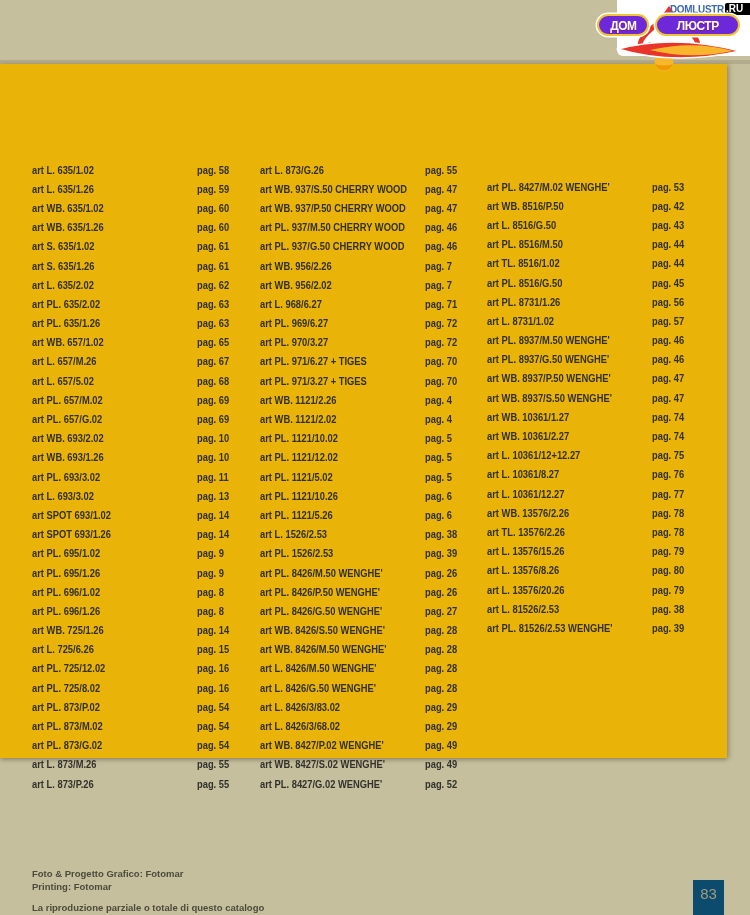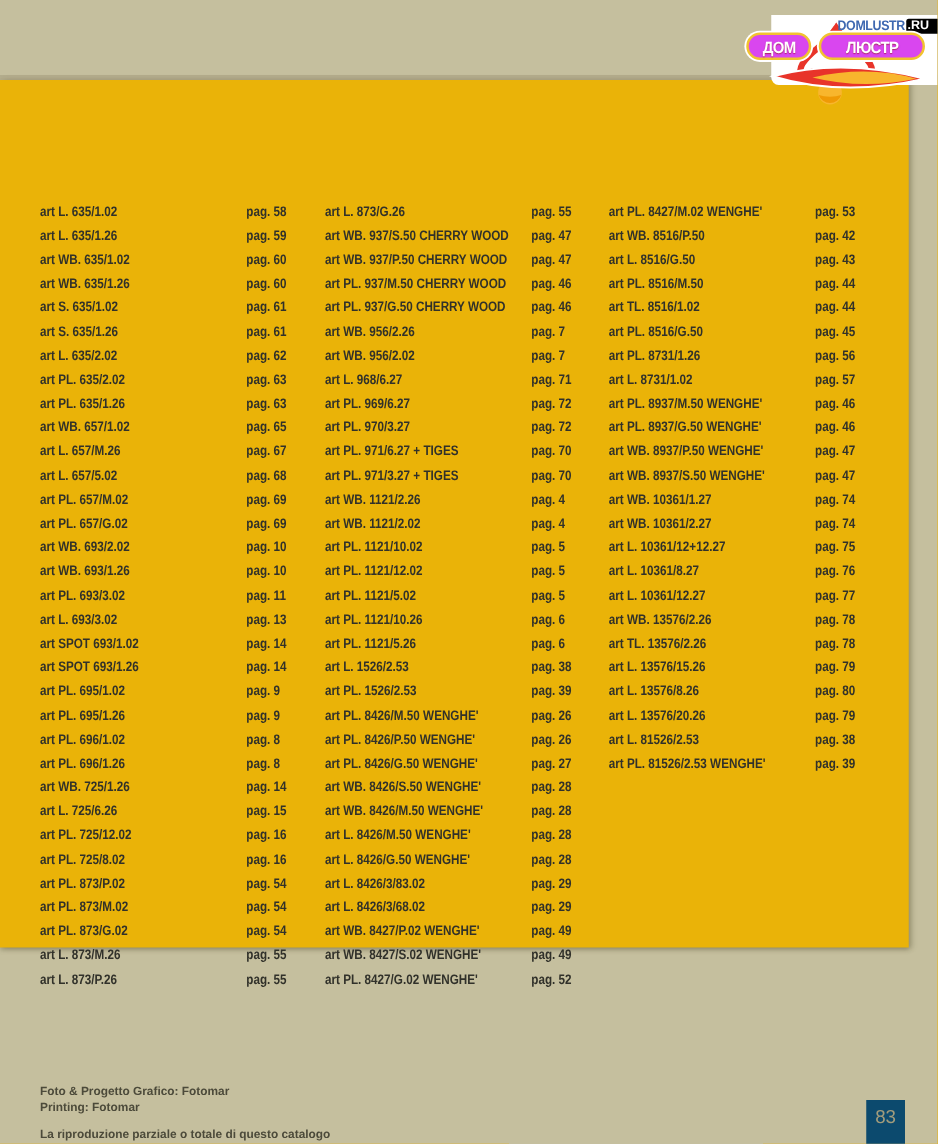--- a/index.html
+++ b/index.html
@@ -16,21 +16,21 @@
   
   .sheet{
     position:absolute;left:0;top:64px;width:727px;height:694px;
     background:#eab308;
     box-shadow:0 2px 4px rgba(95,90,60,.45), 3px 0 4px rgba(95,90,60,.25);
   }
   
   .col{position:absolute;top:96px;}
   #col-0{left:32px;}
   #col-1{left:260px;}
-  #col-2{left:487px;}
+  #col-2{left:487px;margin-top:17px;}
   .row{height:19.2px;display:flex;align-items:center;}
   .art{width:165px;overflow:visible;}
   .art,.pag{
     font-size:11px;font-weight:700;color:#31312a;white-space:nowrap;
   }
   .cond{display:inline-block;transform:scaleX(0.85);transform-origin:0 50%;white-space:nowrap;}
   
   .footer-text{
     position:absolute;left:32px;color:#4c4a3a;font-size:9.5px;font-weight:700;
     line-height:12.5px;white-space:pre-line;margin-top:36px;
@@ -38,35 +38,35 @@
   #credits{top:832px;}
   #notice-it{top:866px;}
   #notice-en{top:898px;padding-left:48px;}
   
   .page-num-box{
     position:absolute;left:693px;top:880px;width:31px;height:43px;background:#0c4a6e;
     display:flex;align-items:flex-start;justify-content:center;
   }
   .page-num-box span{color:#a29c7c;font-size:15px;font-weight:400;margin-top:5px;}
   
-  .logo{position:absolute;left:596px;top:12px;width:154px;height:80px;}
+  .logo{position:absolute;left:596px;top:0;width:154px;height:80px;}
   .logo-plate{position:absolute;left:21px;top:0;width:133px;height:56px;background:#ffffff;border-radius:0 0 0 6px;}
   .site-banner{
     position:absolute;left:68px;top:2px;height:13px;display:flex;align-items:center;
   }
   .site-banner .site-name{
     color:#3e68b1;font-size:11px;font-weight:700;letter-spacing:-0.3px;
     display:inline-block;transform:scaleX(0.9);transform-origin:100% 50%;
   }
   .site-banner .site-tld{
     background:#000000;color:#ffffff;font-size:10px;font-weight:700;
     padding:0 16px 1px 1px;border-radius:2px;margin-left:1px;
   }
   .pill{
-    position:absolute;background:#d946ef;border:2px solid #f2c230;border-radius:12px;
+    position:absolute;background:#6d28d9;border:2px solid #f2c230;border-radius:12px;
     box-shadow:0 0 0 1.5px #ffffff;
     display:flex;align-items:center;justify-content:center;
   }
   .pill span{
     color:#ffffff;font-weight:700;font-size:13px;letter-spacing:-0.5px;
     display:inline-block;transform:scaleX(0.92);
     text-shadow:0 1px 1px rgba(140,20,10,.6);
   }
   #pill-left{left:1px;top:14px;width:48px;height:18px;}
   #pill-right{left:59px;top:14px;width:81px;height:18px;}

